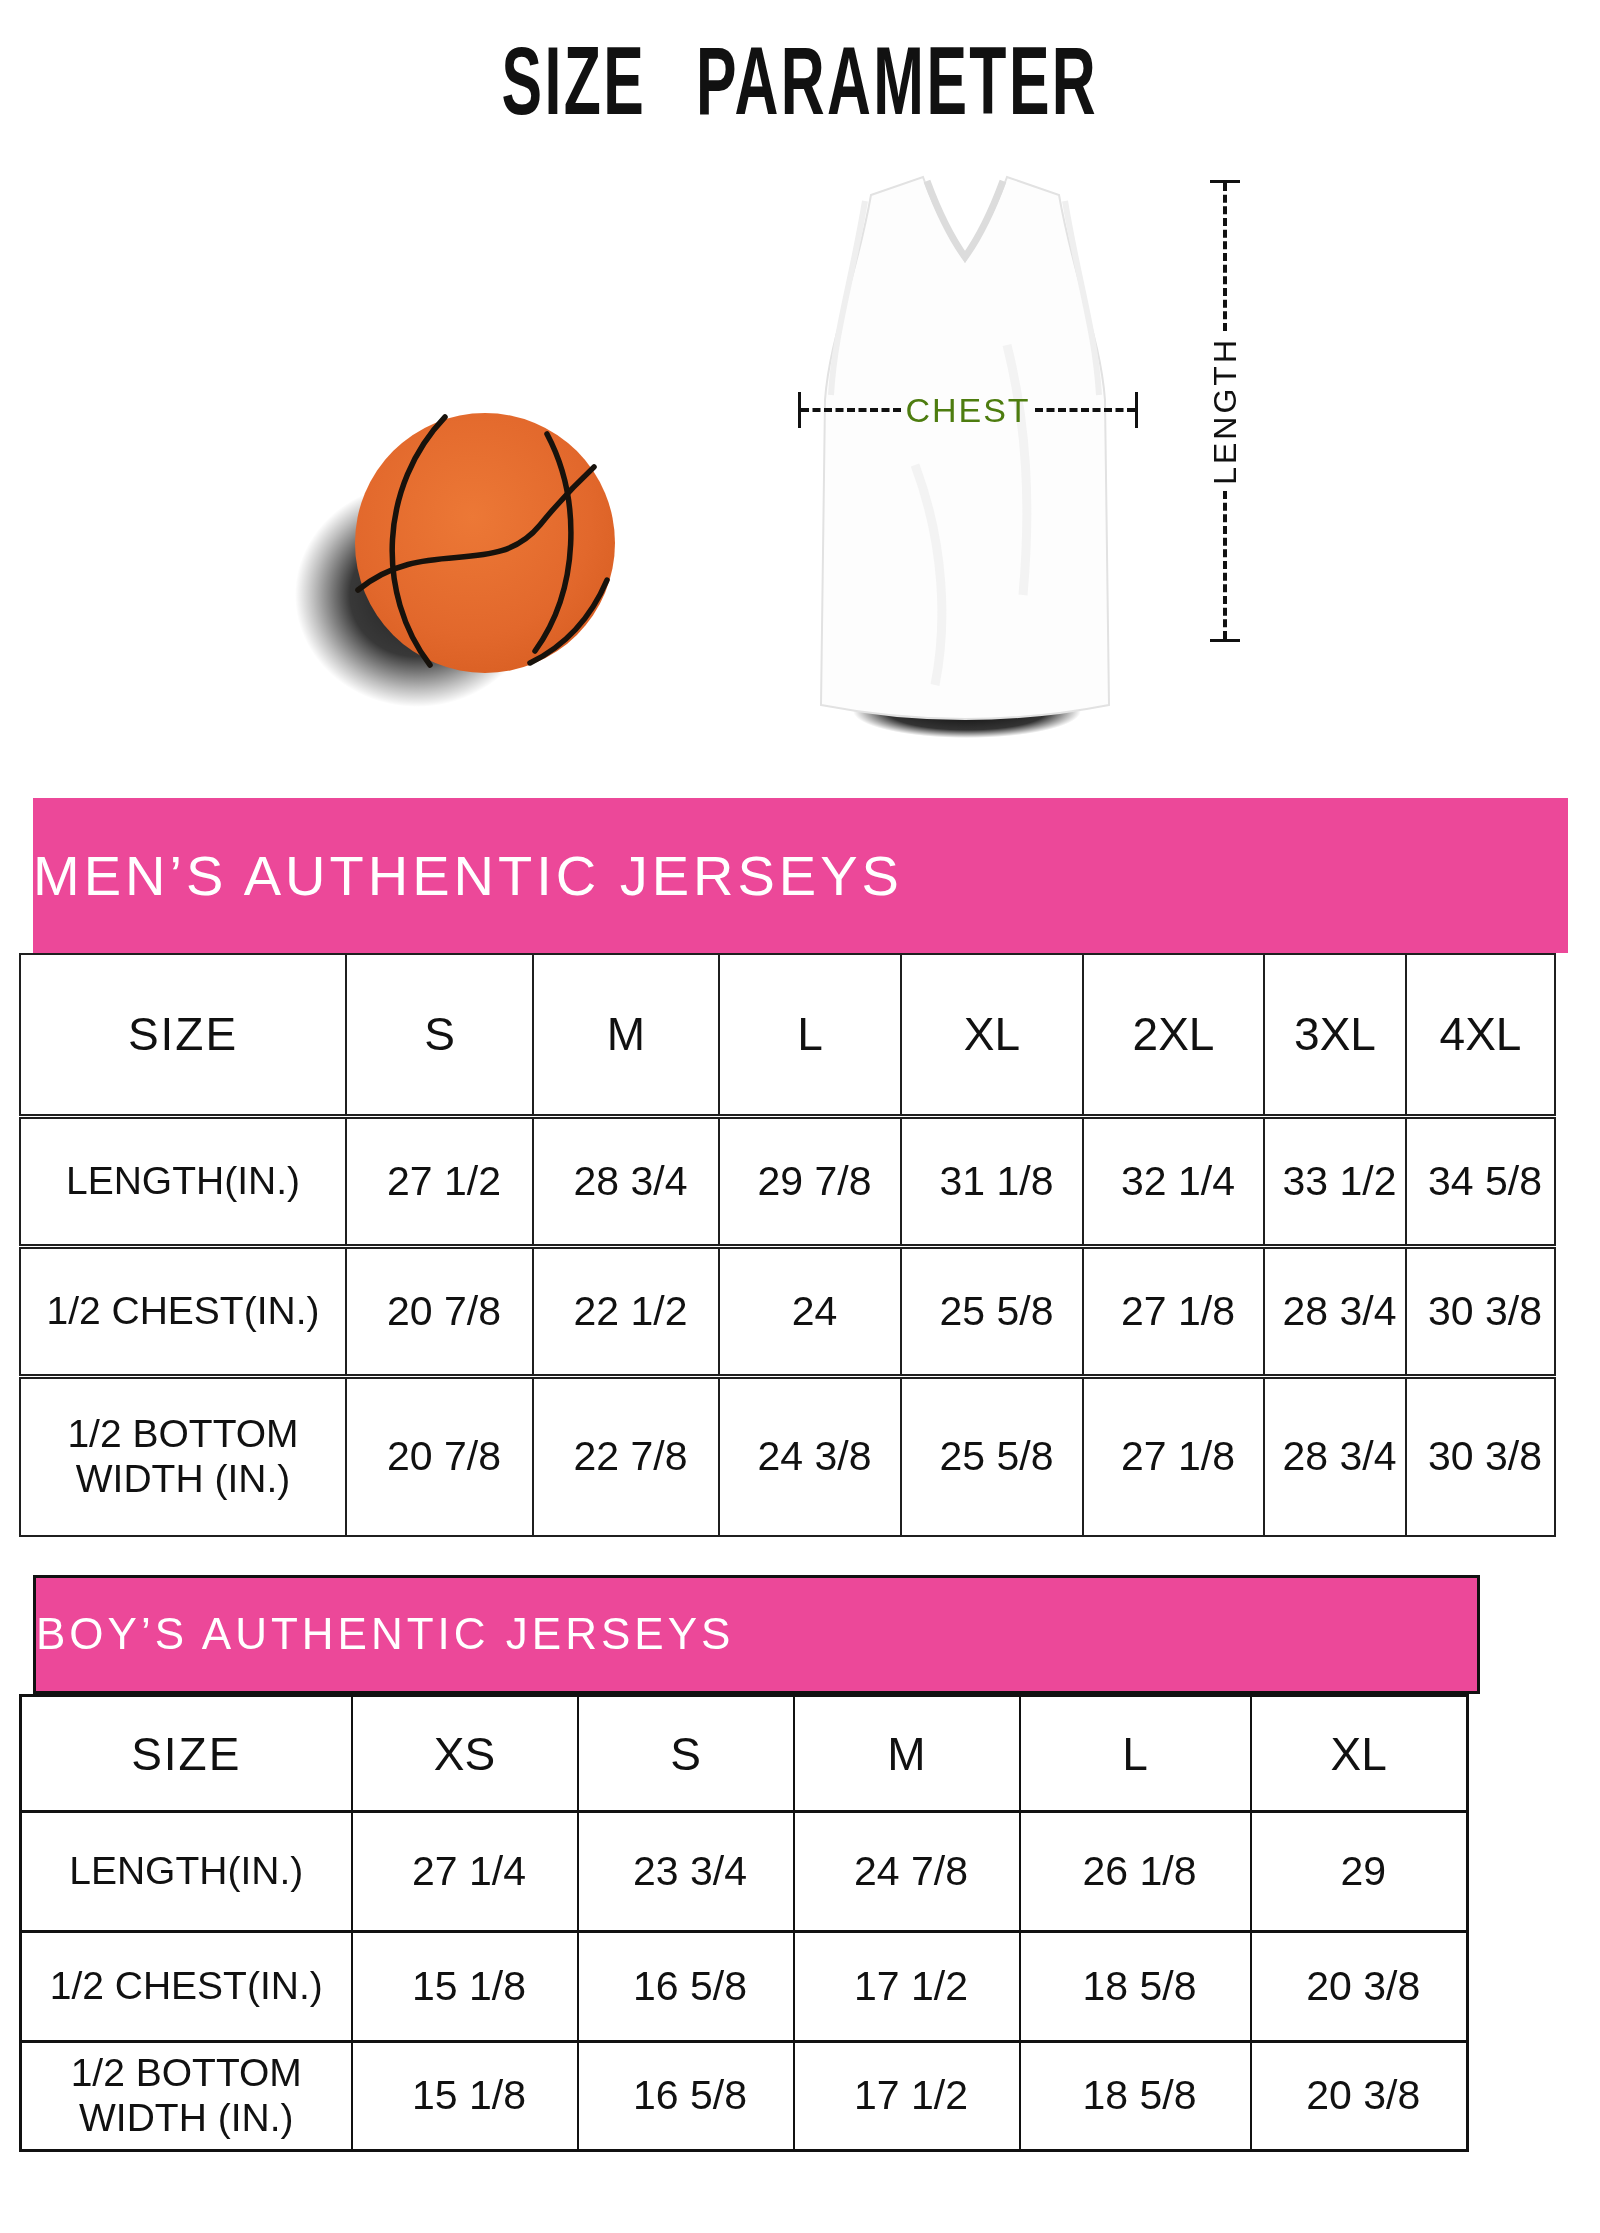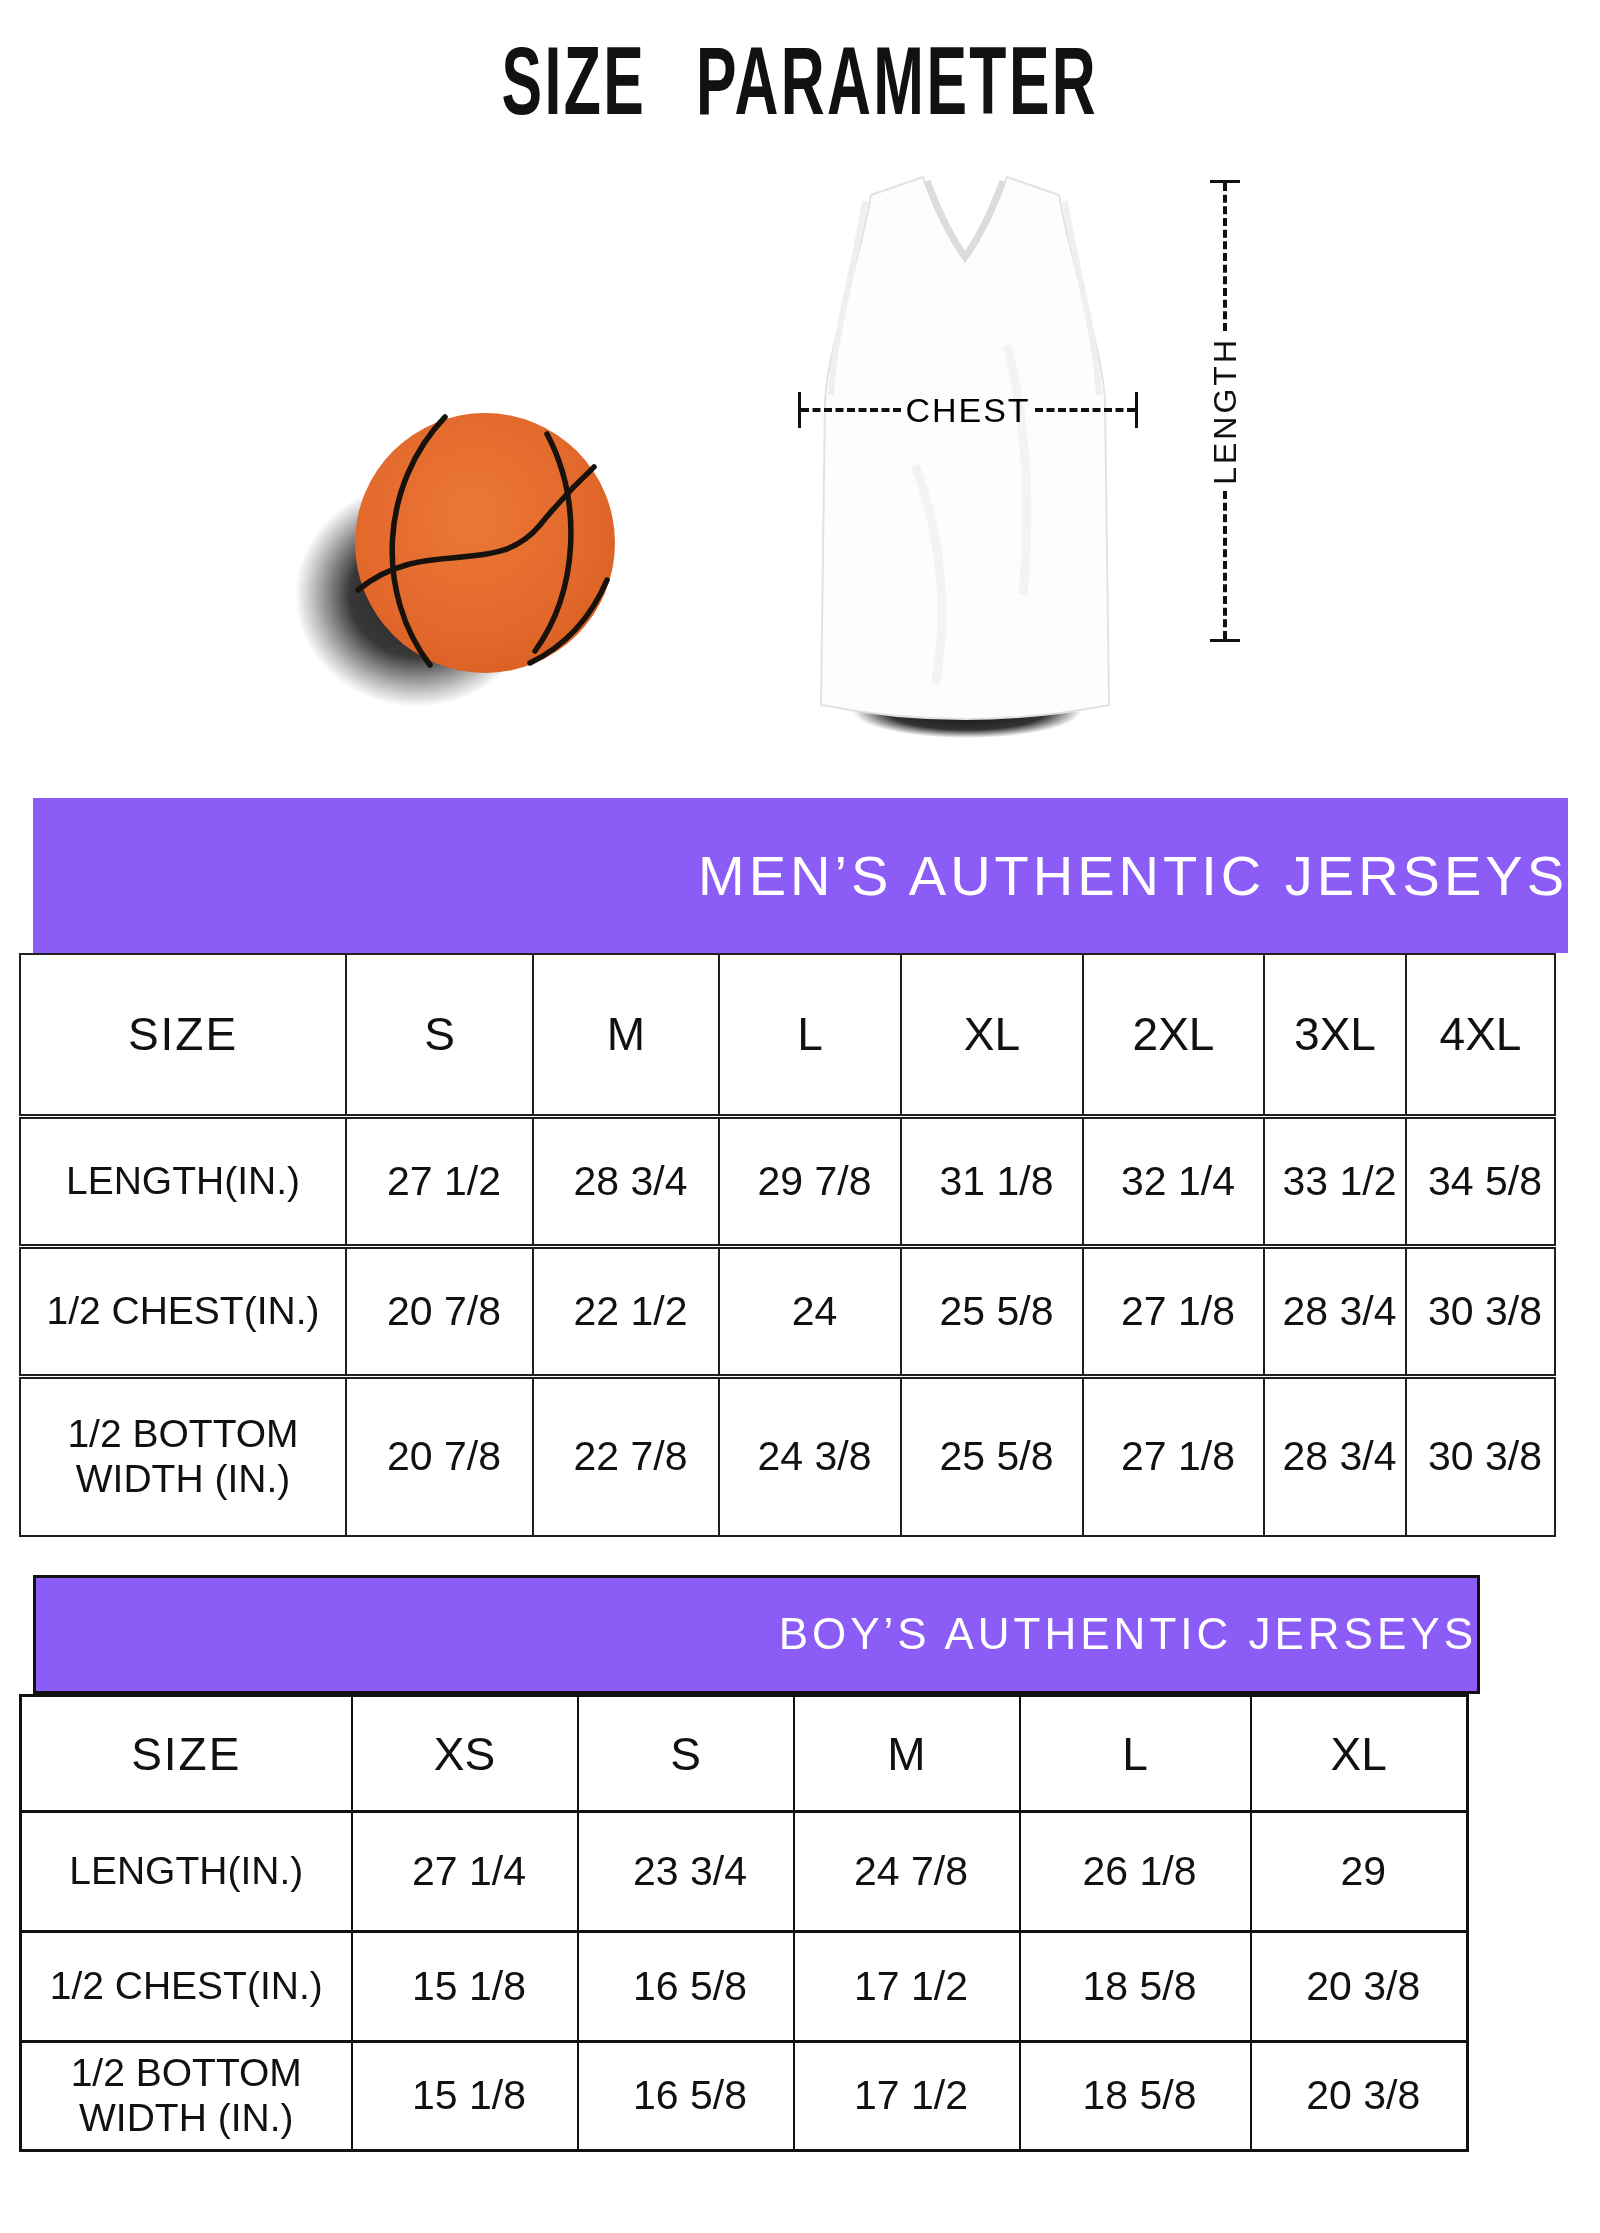--- a/index.html
+++ b/index.html
@@ -23,38 +23,38 @@
   .ball-svg { position:absolute; left:295px; top:287px; }
   .jersey-svg { position:absolute; left:795px; top:47px; }
 
   .chest-line {
     position:absolute; left:798px; top:274px; width:340px; height:36px;
     display:flex; align-items:center;
   }
   .chest-line .tick-v { width:3px; height:36px; background:#111; }
   .chest-line .dash { flex:1; border-top:4px dashed #111; height:0; }
   .chest-label {
-    font-size:34px; letter-spacing:2px; padding:0 4px; color:#000000;
+    font-size:34px; letter-spacing:2px; padding:0 4px; color:#4d7c0f;
     font-weight:400; white-space:nowrap;
   }
 
   .length-line {
     position:absolute; left:1202px; top:62px; width:46px; height:462px;
     display:flex; flex-direction:column; align-items:center;
   }
   .length-line .tick-h { height:3px; width:30px; background:#111; }
   .length-line .dash { flex:1; border-left:4px dashed #111; width:0; }
   .length-label {
     writing-mode:vertical-rl; transform:rotate(180deg);
     font-size:32px; letter-spacing:3px; padding:6px 0; color:#111;
   }
 
   
   .band {
-    background:#8b5cf6; color:#fff; text-align:right;
+    background:#ec4899; color:#fff; text-align:left;
     font-weight:400; letter-spacing:4px; white-space:nowrap;
   }
   .band.mens { margin-left:33px; width:1535px; height:155px;
     line-height:155px; font-size:56px; }
   .band.boys { margin-top:38px; margin-left:33px; width:1447px; height:119px;
     line-height:111px; font-size:44px; border:3px solid #111; }
 
   table.size-table { border-collapse:collapse; table-layout:fixed; margin-left:19px; }
   table.size-table td { text-align:center; vertical-align:middle; overflow:hidden; }
 

